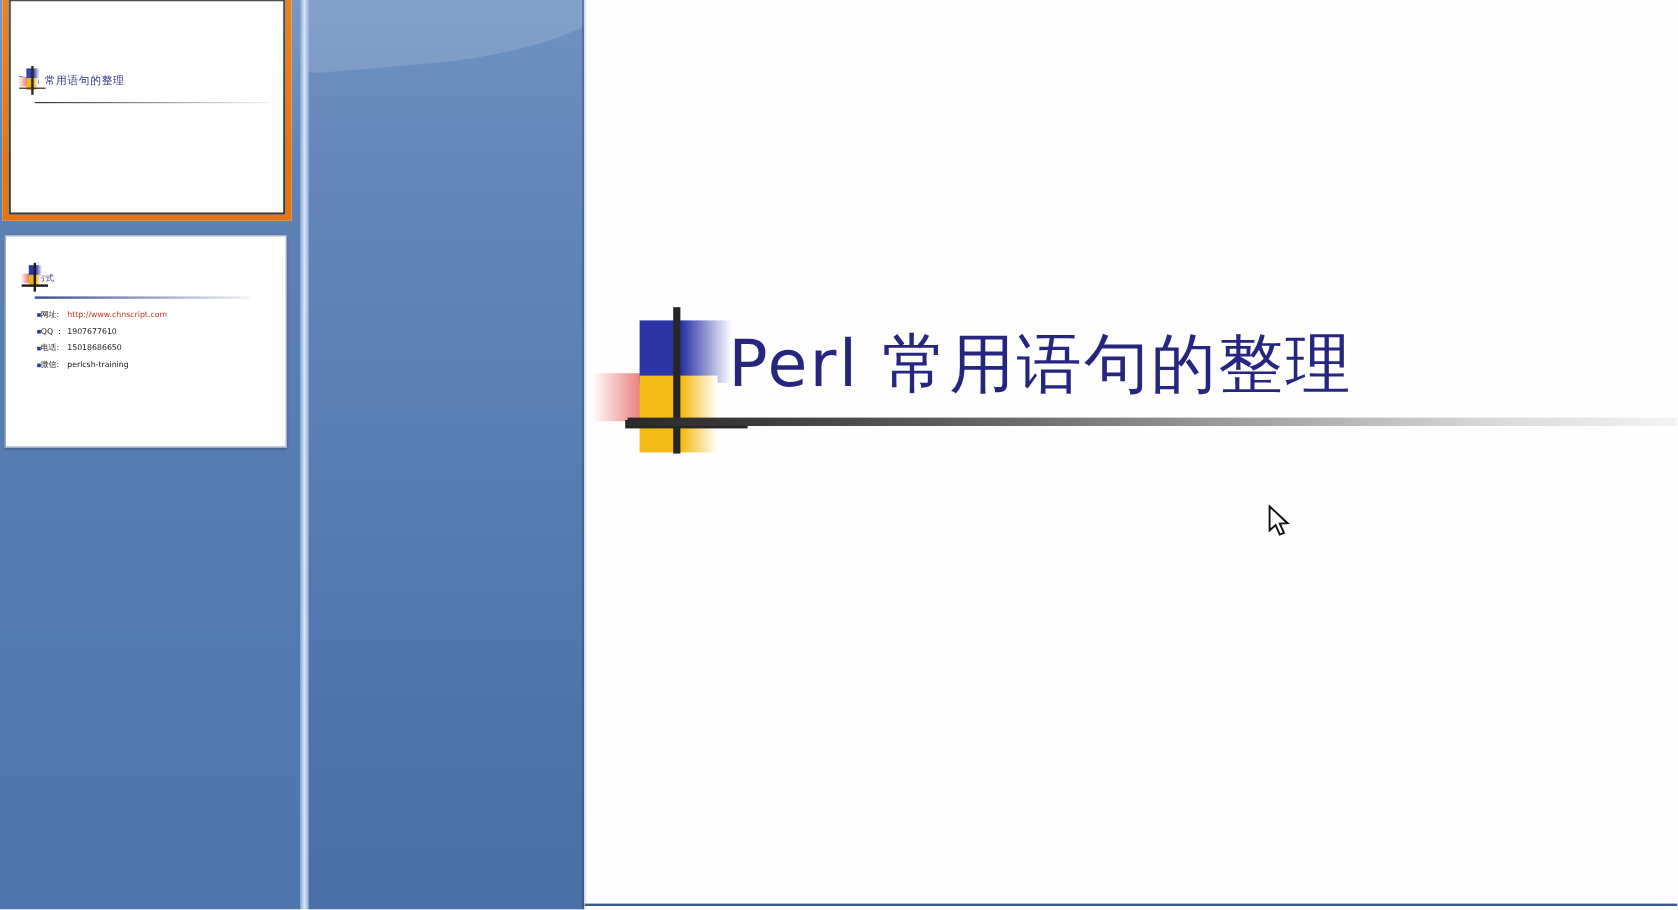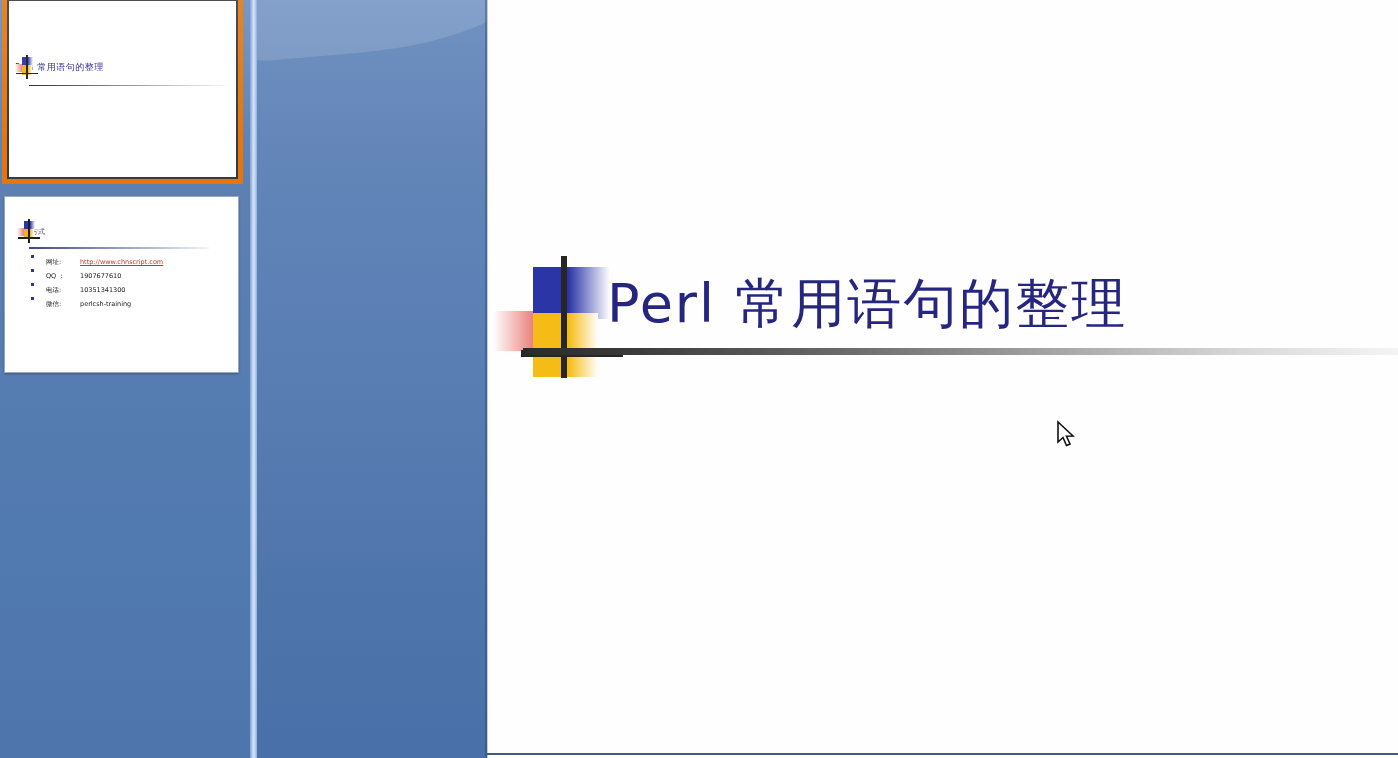--- a/index.html
+++ b/index.html
@@ -110,31 +110,31 @@
   }
   .t2-rule {
     position: absolute; left: 24px; top: 50px; width: 180px; height: 1.5px;
     background: linear-gradient(to right, #3b4a8f, #c9cfe0 80%, #f4f5f8);
   }
   .t2-list {
     position: absolute; left: 26px; top: 58px;
     list-style: none; margin: 0; padding: 0;
   }
   .t2-list li {
-    display: flex; gap: 12px;
+    display: flex; align-items: center; gap: 0;
     font-size: 6.5px; color: #1a1a1a; line-height: 14px;
     white-space: nowrap;
     font-family: "DejaVu Sans", sans-serif;
   }
   .t2-bullet {
     width: 3px; height: 3px; background: #2b35a6; flex: none;
   }
   .t2-label { min-width: 22px; }
   .t2-link {
-    color: #C0392B; text-decoration: underline;
+    color: #C0392B; 
   }
 
   
   #splitter {
     position: absolute;
     left: 250px; top: 0; width: 7px; height: 758px;
     background: linear-gradient(to right, #7FA3D6 0%, #C3D6F0 40%, #D8E5F7 55%, #8FB0DC 100%);
   }
 
   
@@ -271,21 +271,21 @@
           <span class="t2-link">http://www.chnscript.com</span>
         </li>
         <li>
           <span class="t2-bullet"></span>
           <span class="t2-label">QQ ：</span>
           <span>1907677610</span>
         </li>
         <li>
           <span class="t2-bullet"></span>
           <span class="t2-label">电话:</span>
-          <span>10351341300</span>
+          <span>15018686650</span>
         </li>
         <li>
           <span class="t2-bullet"></span>
           <span class="t2-label">微信:</span>
           <span>perlcsh-training</span>
         </li>
       </ul>
     </div>
 
   </div>

